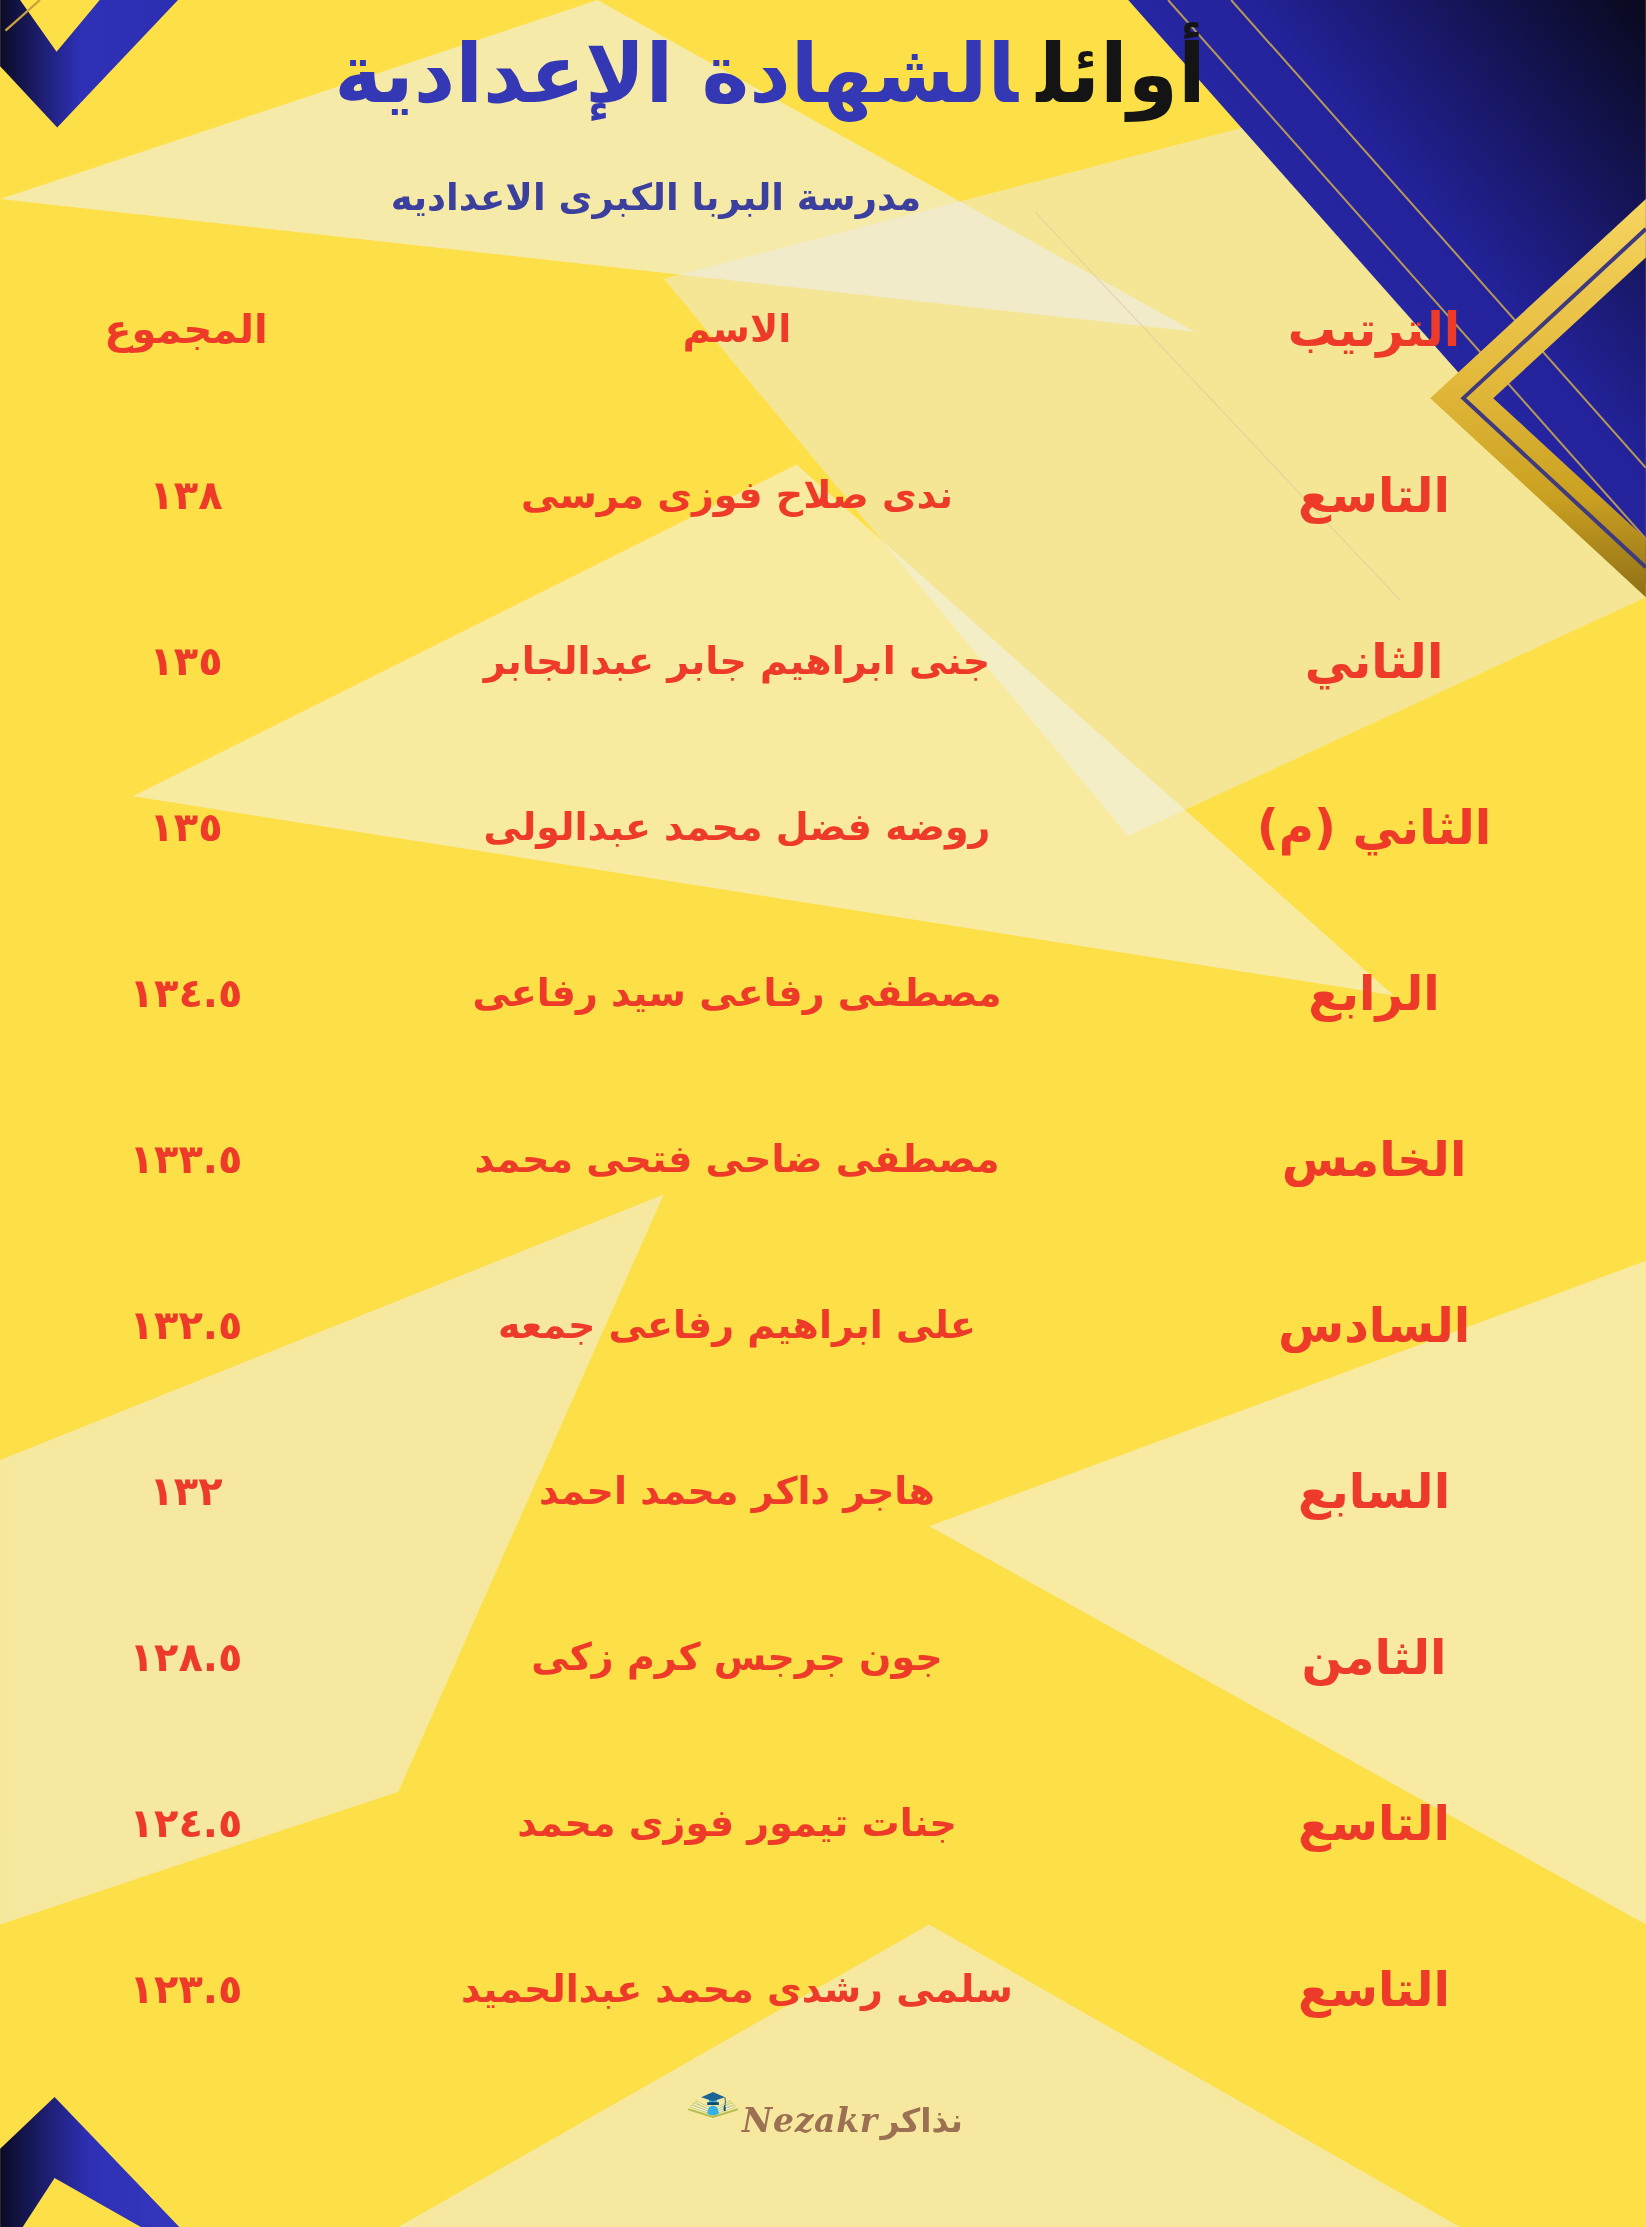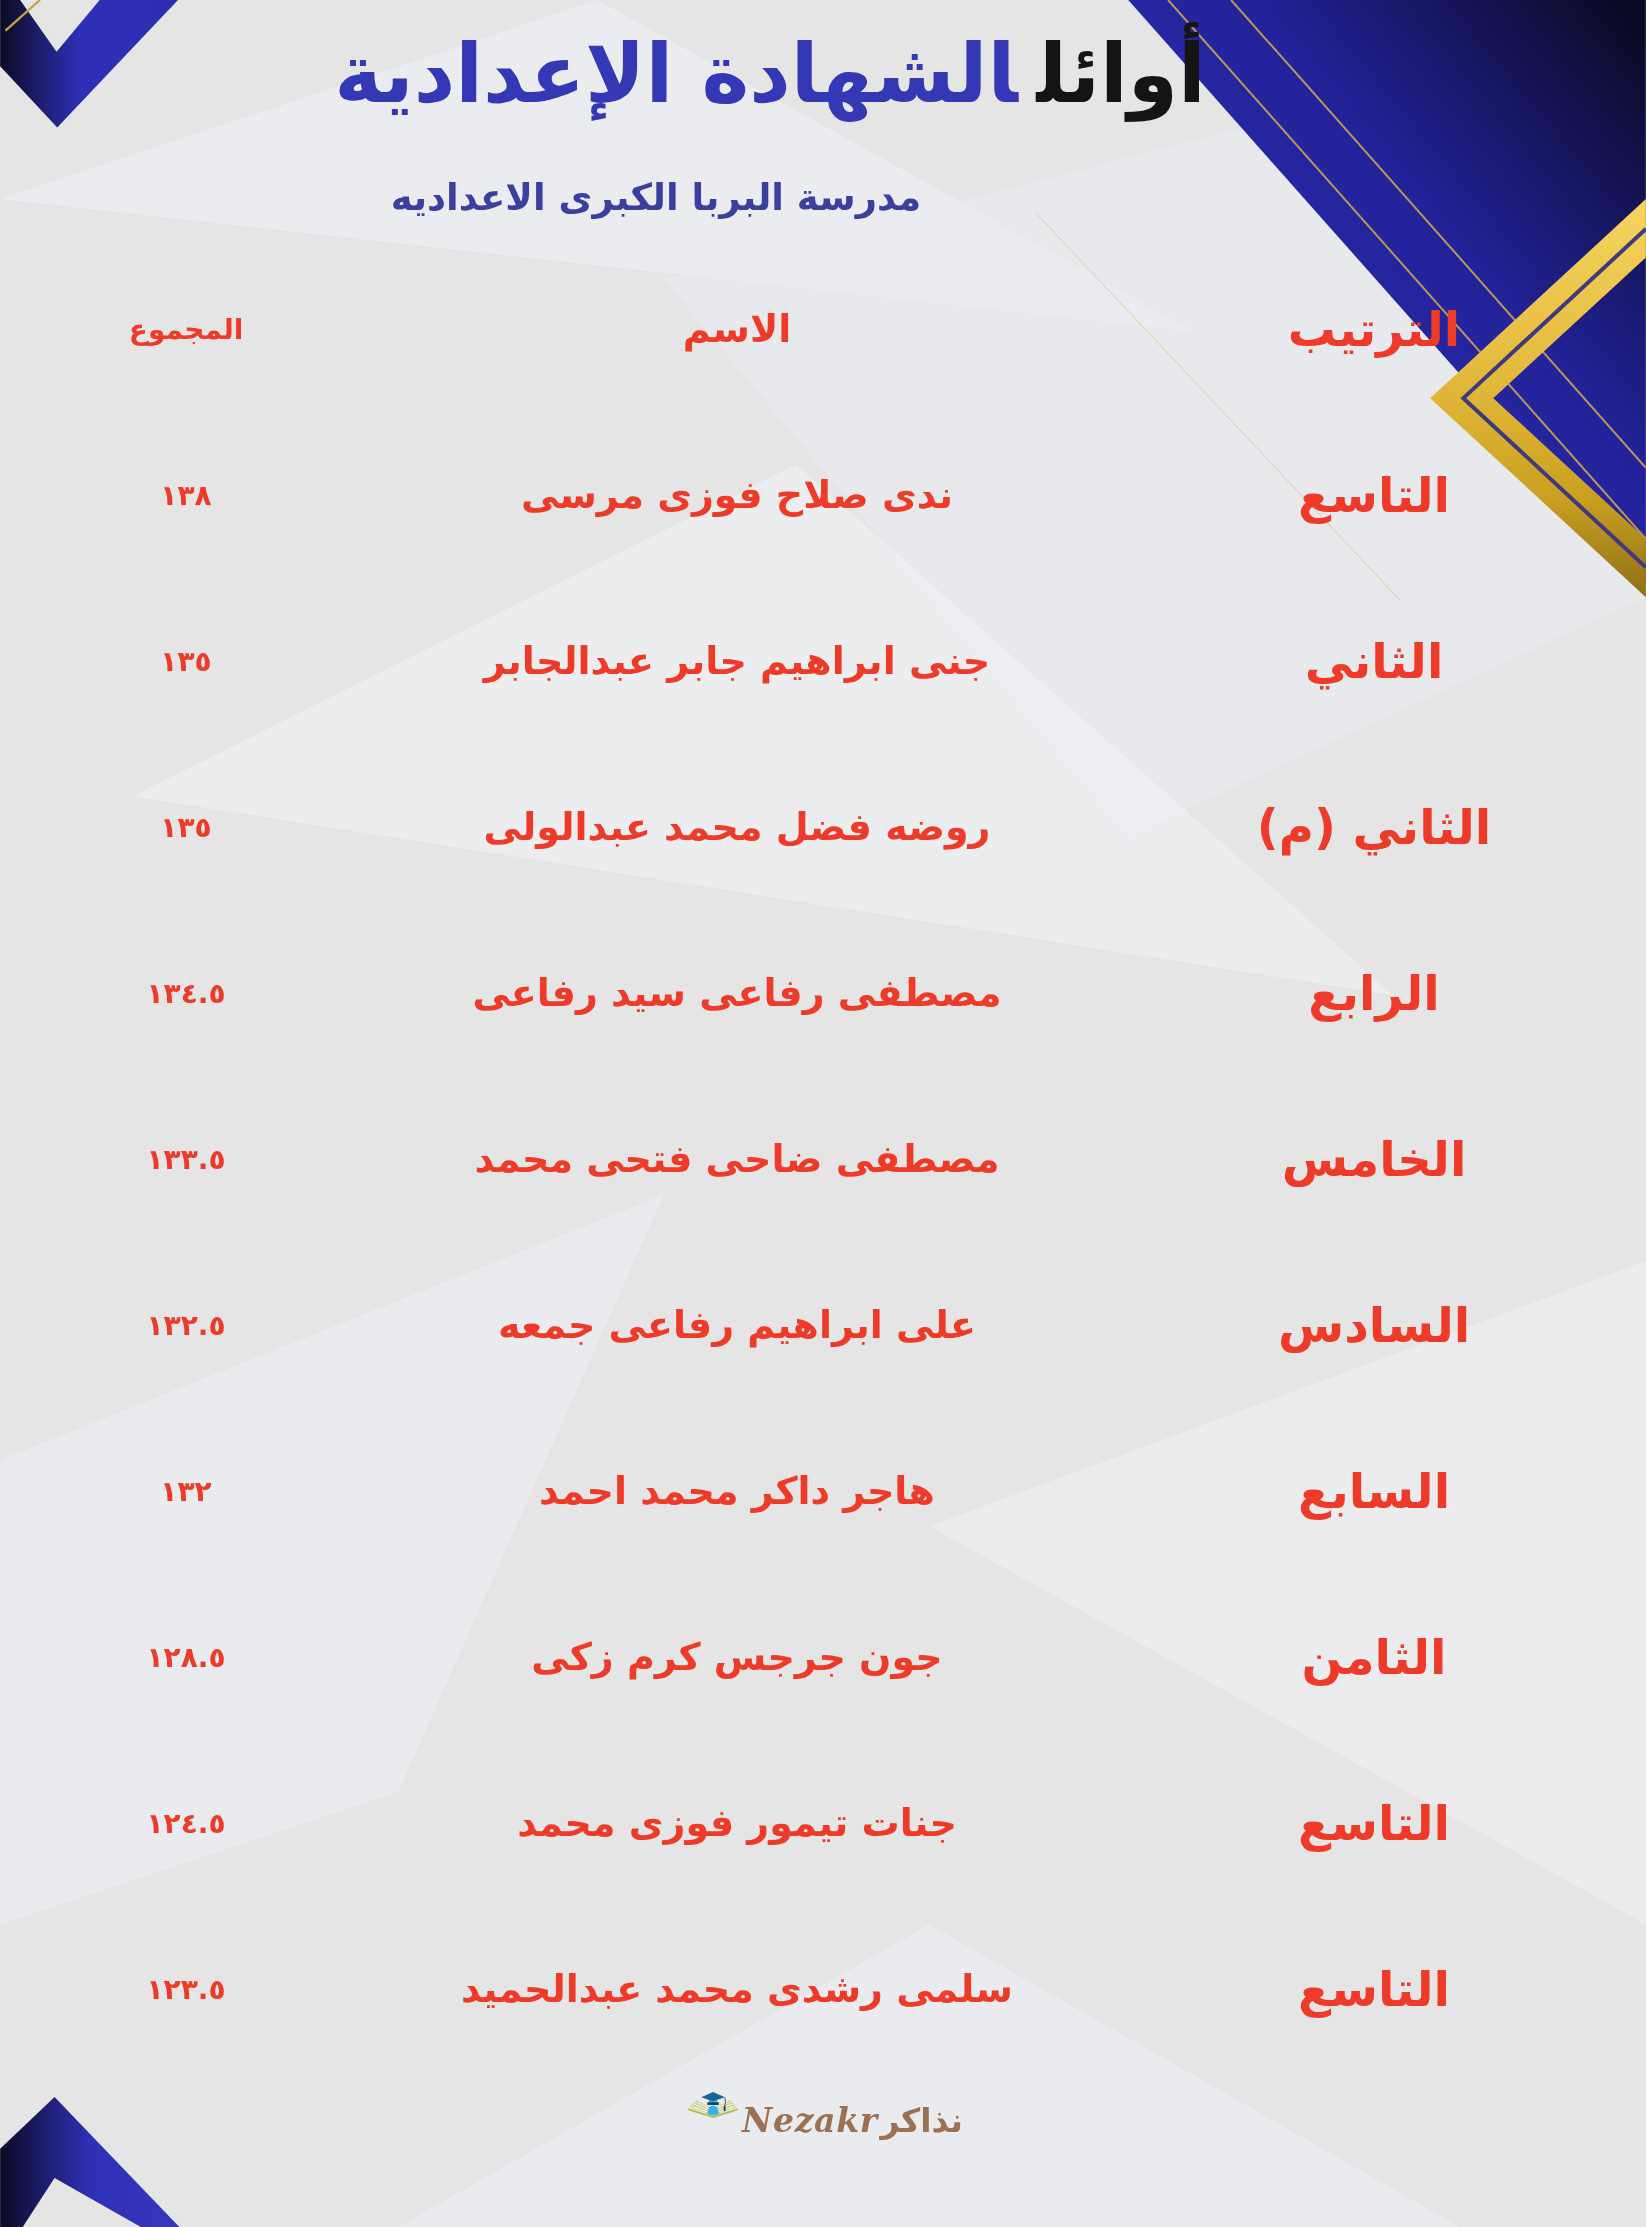--- a/index.html
+++ b/index.html
@@ -5,21 +5,21 @@
   :root{
     --accent-red:#ee3a28;
     --title-indigo:#3438b4;
     --subtitle-indigo:#3b3f9e;
     --logo-brown:#9c7153;
   }
   html,body{margin:0;padding:0;background:#fff;}
   .page{
     position:relative;
     width:1646px;height:2227px;
-    background:#e5e5e5;
+    background:#fde047;
     overflow:hidden;
     font-family:"DejaVu Sans",sans-serif;
   }
   .decor{position:absolute;inset:0;width:1646px;height:2227px;pointer-events:none;}
   .title{
     position:absolute;top:0;left:0;width:1540px;
     text-align:center;direction:rtl;
     font-size:81px;font-weight:bold;line-height:149px;
     white-space:nowrap;z-index:2;
   }
@@ -39,21 +39,21 @@
   }
   .row{display:contents;}
   .cell{
     display:flex;align-items:center;justify-content:center;
     color:var(--accent-red);font-weight:bold;direction:rtl;
     white-space:nowrap;
   }
   .cell.head{font-size:45px;}
   .cell.rank{font-size:48px;}
   .cell.name{font-size:38px;}
-  .cell.total{font-size:28px;}
+  .cell.total{font-size:40px;}
   .logo{
     position:absolute;top:2039px;left:684px;width:279px;
     display:flex;flex-direction:row;align-items:center;
     z-index:3;
   }
   .logo-text{
     direction:ltr;display:flex;align-items:baseline;
     color:var(--logo-brown);font-weight:bold;font-size:33px;
     line-height:37px;margin-top:-2.7px;
   }

